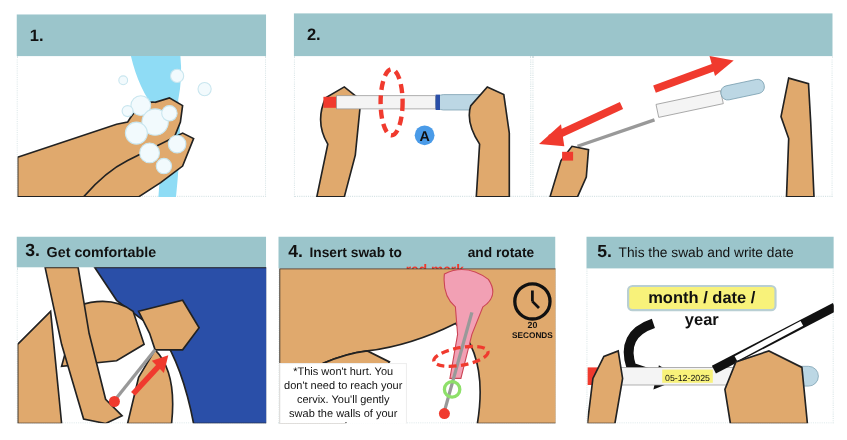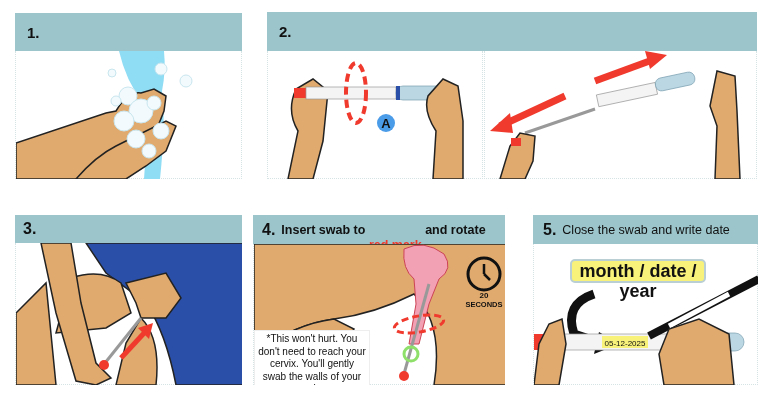--- a/index.html
+++ b/index.html
@@ -3,21 +3,21 @@
 <meta charset="utf-8">
 <style>
   html,body{margin:0;padding:0;background:#ffffff;}
   body{width:770px;height:400px;position:relative;overflow:hidden;font-family:"Liberation Sans",sans-serif;}
   .panel{position:absolute;background:#fff;overflow:hidden;}
   .hdr{position:absolute;left:0;top:0;right:0;background:#9bc5cb;color:#111;font-weight:bold;display:flex;align-items:center;box-sizing:border-box;}
   .hdr .num{font-weight:bold;margin-right:6px;}
   .art{position:absolute;left:0;right:0;bottom:0;border:1px dotted #d6e3e5;border-top:none;box-sizing:border-box;}
   svg{display:block;}
   .note{position:absolute;background:#fff;font-size:10.5px;line-height:13px;text-align:center;color:#111;padding:2px 3px;border:1px solid #eee;}
-  .dateLabel{position:absolute;background:#f8f27a;border:2px solid #b9cfd3;border-radius:5px;font-weight:bold;font-size:18px;text-align:center;color:#111;}
+  .dateLabel{position:absolute;background:#f8f27a;border:2px solid #b9cfd3;border-radius:5px;font-weight:bold;font-size:15px;text-align:center;color:#111;}
 </style>
 </head>
 <body>
 
 <div class="panel" style="left:15px;top:13px;width:227px;height:166px;">
   <div class="hdr" style="height:38px;padding-left:12px;font-size:15px;">
     <span class="num">1.</span>
   </div>
   <div class="art" style="top:38px;">
     <svg width="227" height="128" viewBox="0 0 227 128">
@@ -70,20 +70,21 @@
       <path d="M15 128 L25 95 L35 82 L50 85 L48 110 L40 128Z" fill="#e0a96d" stroke="#222" stroke-width="1.5"></path>
       <rect x="26" y="87" width="10" height="8" fill="#f03a2e"></rect>
       <path d="M230 128 L232 75 L225 55 L232 20 L250 25 L252 60 L255 128Z" fill="#e0a96d" stroke="#222" stroke-width="1.5"></path>
     </svg>
   </div>
 </div>
 
 <div class="panel" style="left:15px;top:215px;width:227px;height:170px;">
   <div class="hdr" style="height:28px;padding-left:8px;font-size:13px;">
     <span class="num" style="font-size:16px;">3.</span>
+    <span>Get comfortable</span>
   </div>
   <div class="art" style="top:28px;">
     <svg width="227" height="142" viewBox="0 0 227 142">
       <path d="M70 0 L227 0 L227 142 L160 142 Q150 90 130 60 L90 30Z" fill="#2a4fa8" stroke="#222" stroke-width="1.5"></path>
       <path d="M55 35 Q85 25 105 40 L115 70 L90 85 L40 90Z" fill="#e0a96d" stroke="#222" stroke-width="1.5"></path>
       <path d="M125 75 Q145 95 140 142 L100 142 L110 100Z" fill="#e0a96d" stroke="#222" stroke-width="1.5"></path>
       <path d="M25 0 L55 0 L65 60 L80 120 L95 135 L80 142 L60 138 L40 70Z" fill="#e0a96d" stroke="#222" stroke-width="1.5"></path>
       <path d="M0 70 L30 40 L40 142 L0 142Z" fill="#e0a96d" stroke="#222" stroke-width="1.5"></path>
       <path d="M110 40 L150 30 L165 55 L150 75 L125 75 L120 60Z" fill="#e0a96d" stroke="#222" stroke-width="1.5"></path>
       <line x1="85" y1="125" x2="125" y2="75" stroke="#999" stroke-width="3"></line>
@@ -116,21 +117,21 @@
       <text x="230" y="54" text-anchor="middle" font-family="Liberation Sans, sans-serif" font-size="8" font-weight="bold" fill="#111">20</text>
       <text x="230" y="63" text-anchor="middle" font-family="Liberation Sans, sans-serif" font-size="7.5" font-weight="bold" fill="#111">SECONDS</text>
     </svg>
     <div class="note" style="left:0;top:86px;width:108px;font-size:10px;line-height:12.5px;">*This won't hurt. You don't need to reach your cervix. You'll gently swab the walls of your vagina</div>
   </div>
 </div>
 
 <div class="panel" style="left:533px;top:215px;width:225px;height:170px;">
   <div class="hdr" style="height:29px;padding-left:10px;font-size:12.5px;font-weight:normal;">
     <span class="num" style="font-size:16px;">5.</span>
-    <span>Close the swab and write date</span>
+    <span>This the swab and write date</span>
   </div>
   <div class="art" style="top:29px;">
     <svg width="225" height="141" viewBox="0 0 225 141">
       <path d="M60 50 Q30 60 40 90 L70 100" fill="none" stroke="#111" stroke-width="9"></path>
       <path d="M60 110 L85 100 L65 88Z" fill="#111"></path>
       <rect x="0" y="90" width="12" height="16" fill="#f03a2e"></rect>
       <rect x="12" y="90" width="150" height="16" fill="#f4f4f4" stroke="#999" stroke-width="0.7"></rect>
       <rect x="160" y="89" width="50" height="18" rx="9" fill="#bcd7e4" stroke="#7a9fb0" stroke-width="0.7"></rect>
       <rect x="68" y="92" width="46" height="12" fill="#f8f27a"></rect>
       <text x="91" y="102" text-anchor="middle" font-family="Liberation Sans, sans-serif" font-size="8" fill="#111">05-12-2025</text>

